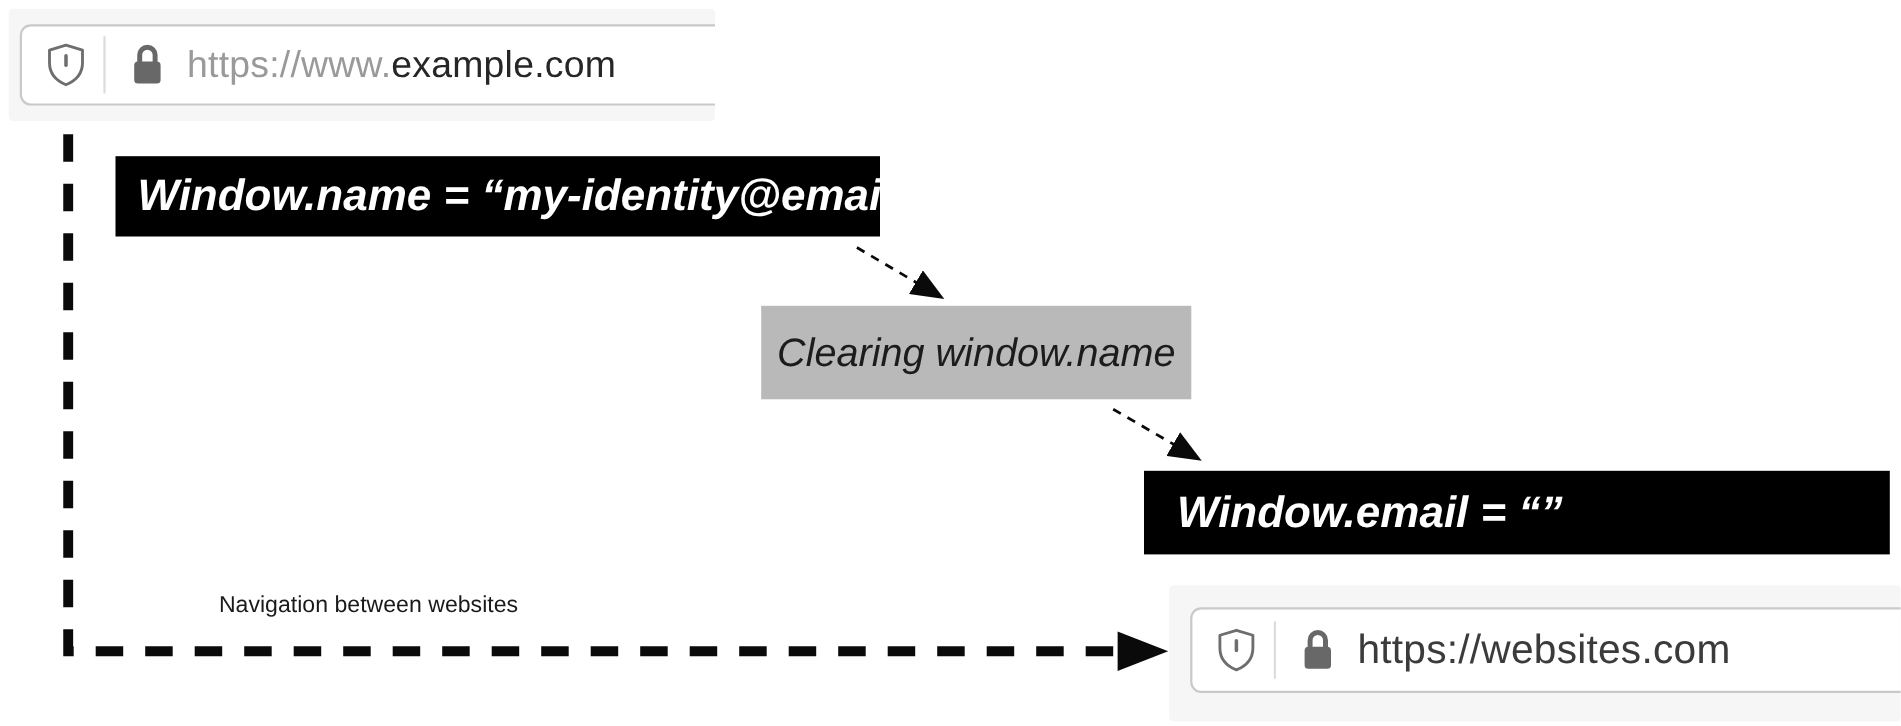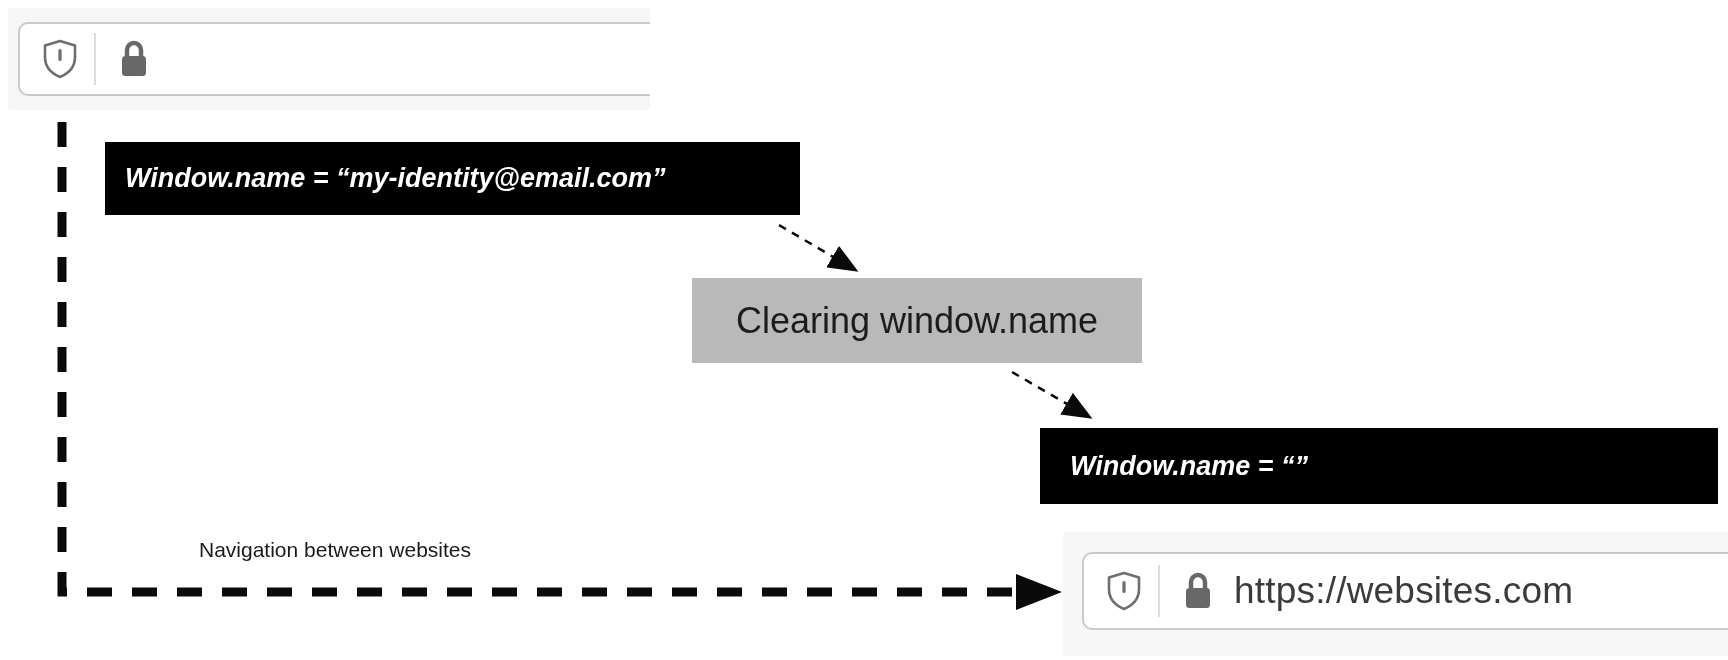--- a/index.html
+++ b/index.html
@@ -62,36 +62,37 @@
 
   
   .code-box {
     position: absolute;
     background: #000000;
     color: #ffffff;
     display: flex;
     align-items: center;
     font-style: italic;
     font-weight: bold;
-    font-size: 27px;
+    font-size: 40px;
     white-space: nowrap;
     z-index: 2;
   }
   .code-box.first { left: 105px; top: 142px; width: 695px; height: 73px; padding-left: 20px; }
   .code-box.second { left: 1040px; top: 428px; width: 678px; height: 76px; padding-left: 30px; }
 
   .gray-box {
     position: absolute;
     left: 692px; top: 278px;
-    width: 450px; height: 85px;
+    width: 391px; height: 85px;
     background: #b9b9b9;
     color: #1c1c1c;
     display: flex;
     align-items: center;
     justify-content: center;
+    font-style: italic;
     font-size: 36px;
     white-space: nowrap;
     z-index: 2;
   }
 
   .nav-label {
     position: absolute;
     left: 155px; top: 538px;
     width: 360px;
     text-align: center;
@@ -127,33 +128,34 @@
         <rect x="16.4" y="11" width="3.2" height="12" rx="1.6" fill="#6e6e6e"></rect>
       </svg>
     </span>
     <span class="pill-divider"></span>
     <span class="pill-icon lock-wrap">
       <svg width="34" height="40" viewBox="0 0 34 40">
         <path d="M10 18 V11 a7 7 0 0 1 14 0 V18" fill="none" stroke="#686868" stroke-width="4.5"></path>
         <rect x="5" y="17" width="24" height="20" rx="3.5" fill="#686868"></rect>
       </svg>
     </span>
+    <span class="url-text"><span class="url-scheme">https://www.</span><span class="url-domain">example.com</span></span>
   </div>
 </div>
 
 <div class="code-box first">
   <span>Window.name = “my-identity@email.com”</span>
 </div>
 
 <div class="gray-box">
   <span>Clearing window.name</span>
 </div>
 
 <div class="code-box second">
-  <span>Window.name = “”</span>
+  <span>Window.email = “”</span>
 </div>
 
 <div class="nav-label">Navigation between websites</div>
 
 <div class="bar-outer bottom">
   <div class="url-pill">
     <span class="pill-icon shield-wrap">
       <svg width="36" height="42" viewBox="0 0 36 42">
         <path d="M18 3 L33 7.5 V19 C33 29 26.5 35.5 18 39 C9.5 35.5 3 29 3 19 V7.5 Z" fill="none" stroke="#6e6e6e" stroke-width="2.6" stroke-linejoin="round"></path>
         <rect x="16.4" y="11" width="3.2" height="12" rx="1.6" fill="#6e6e6e"></rect>

